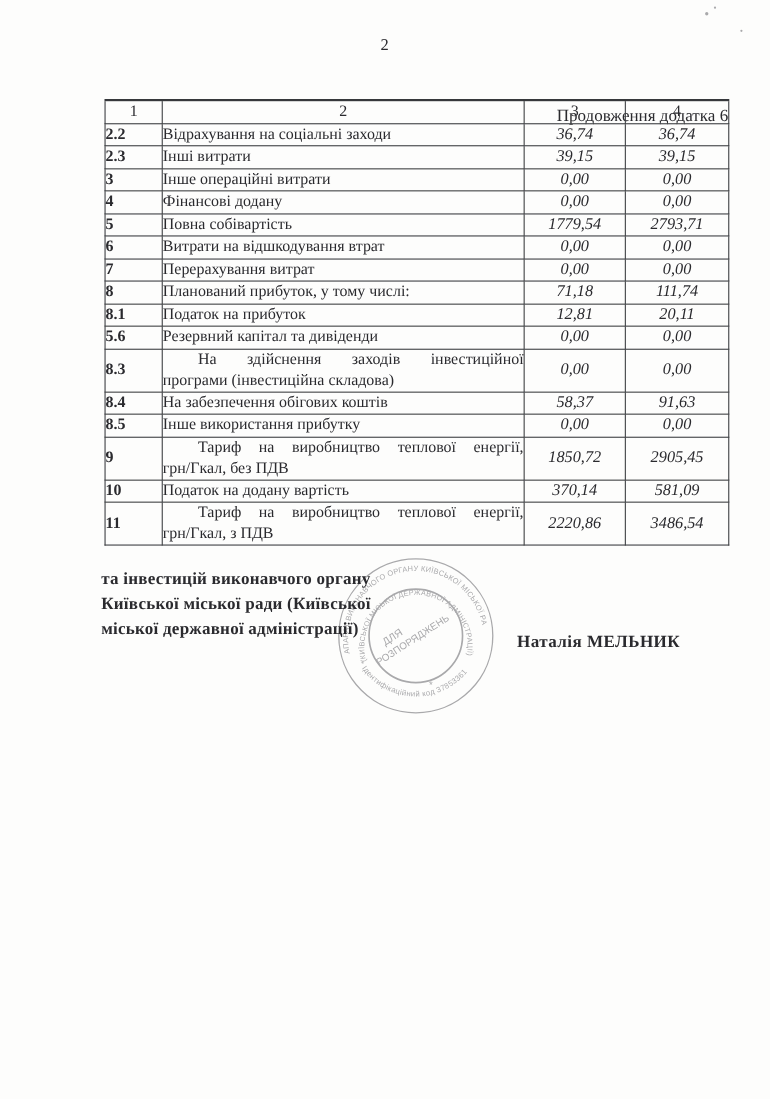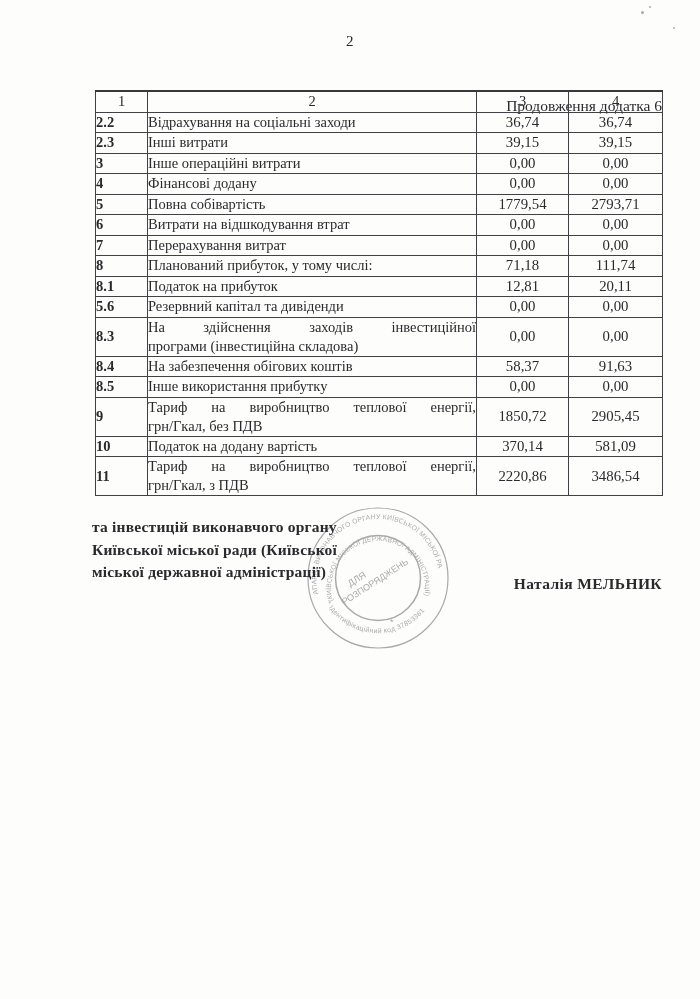--- a/index.html
+++ b/index.html
@@ -23,31 +23,31 @@
     font-size:14.5px;line-height:19px;
   }
   table.main td{
     border:1.4px solid #3f4144;
     padding:0;vertical-align:middle;
     height:19.5px;
   }
   table.main{border-top:2px solid #36383b;}
   td.c1{text-align:left;font-weight:bold;}
   td.c2{padding:0 6px 0 8px;}
-  td.c3,td.c4{text-align:center;font-size:14.8px;}
-  .jfull{text-align:justify;text-align-last:justify;}
+  td.c3,td.c4{text-align:center;font-size:14.8px;font-style:italic;}
+  .jfull{text-align:justify;text-align-last:justify;margin-left:32px;}
   .hdr td{height:19px;text-align:center;font-size:14.5px;}
   .sig-block{
     position:absolute;left:92px;top:516px;width:300px;
     font-weight:bold;font-size:15.5px;line-height:22.5px;
     letter-spacing:.2px;
   }
   .sig-name{
     position:absolute;left:470px;top:575px;width:192px;
-    text-align:right;font-weight:bold;font-size:15.5px;
+    text-align:left;font-weight:bold;font-size:15.5px;
     letter-spacing:.4px;
   }
   .stamp{
     position:absolute;left:297px;top:497px;width:162px;height:162px;
     opacity:.85;pointer-events:none;
   }
   .sig-block{z-index:3;}
   .stamp{z-index:2;}
   .stamp text{font-family:"Liberation Sans","DejaVu Sans",sans-serif;}
   .speck{position:absolute;background:#a9a9ab;border-radius:50%;}

